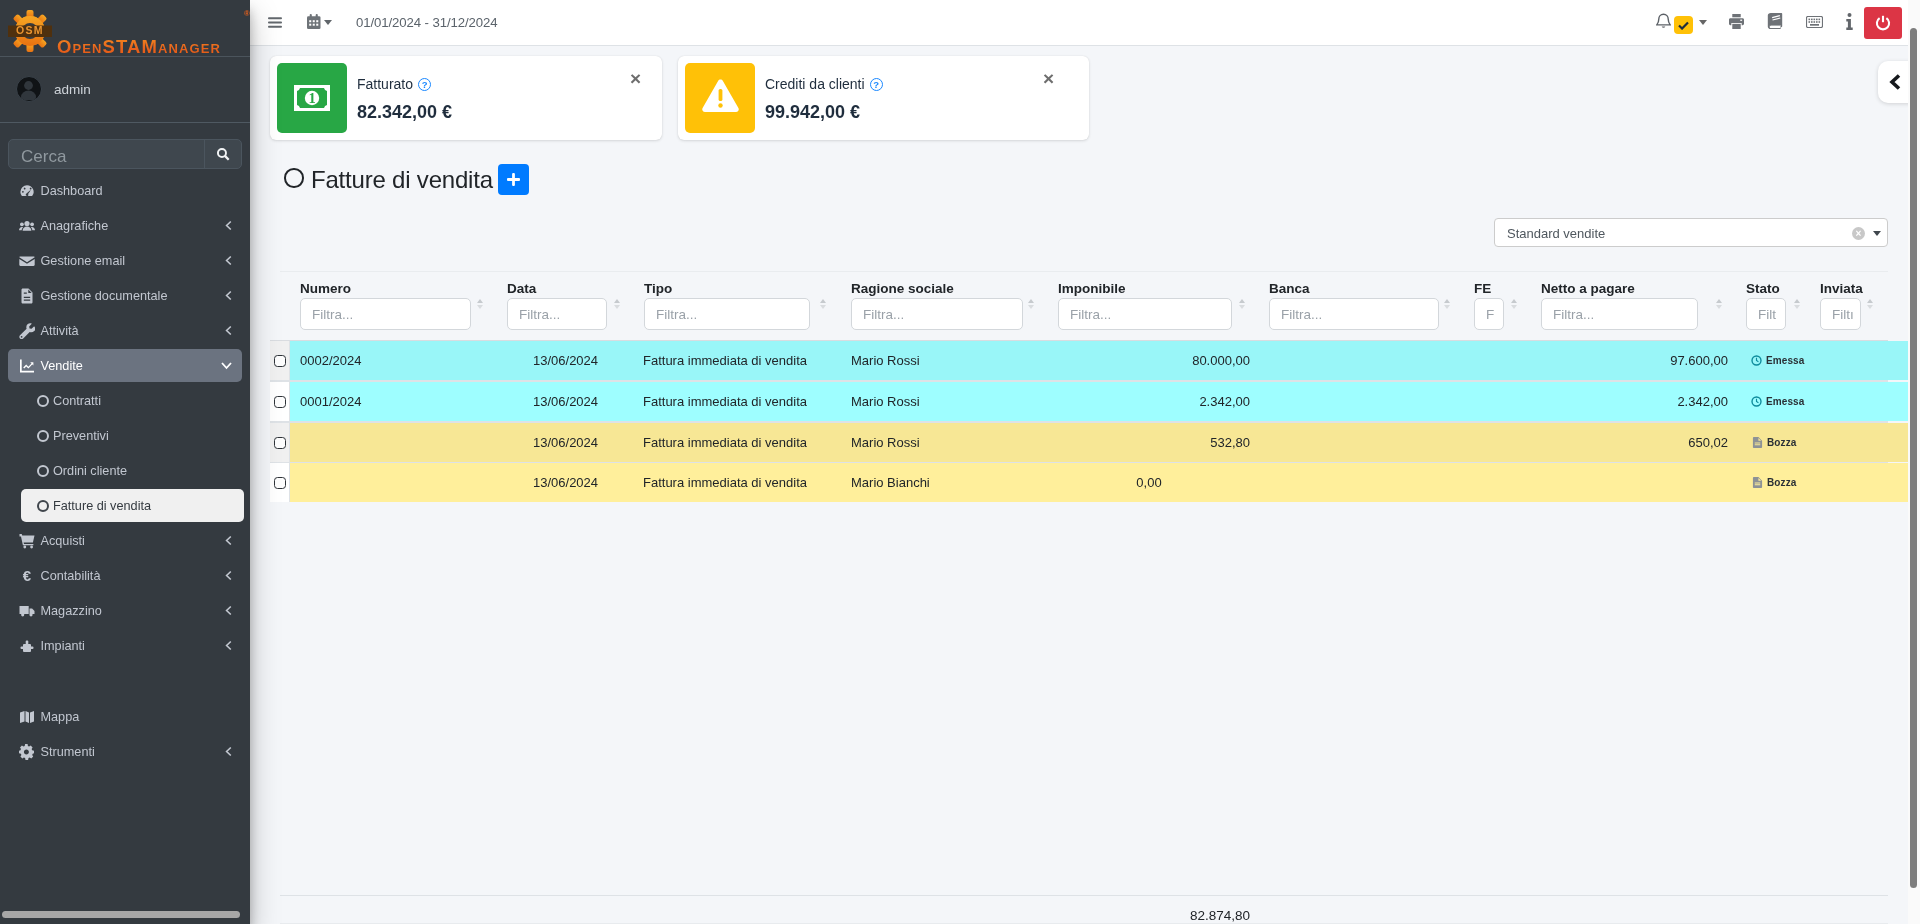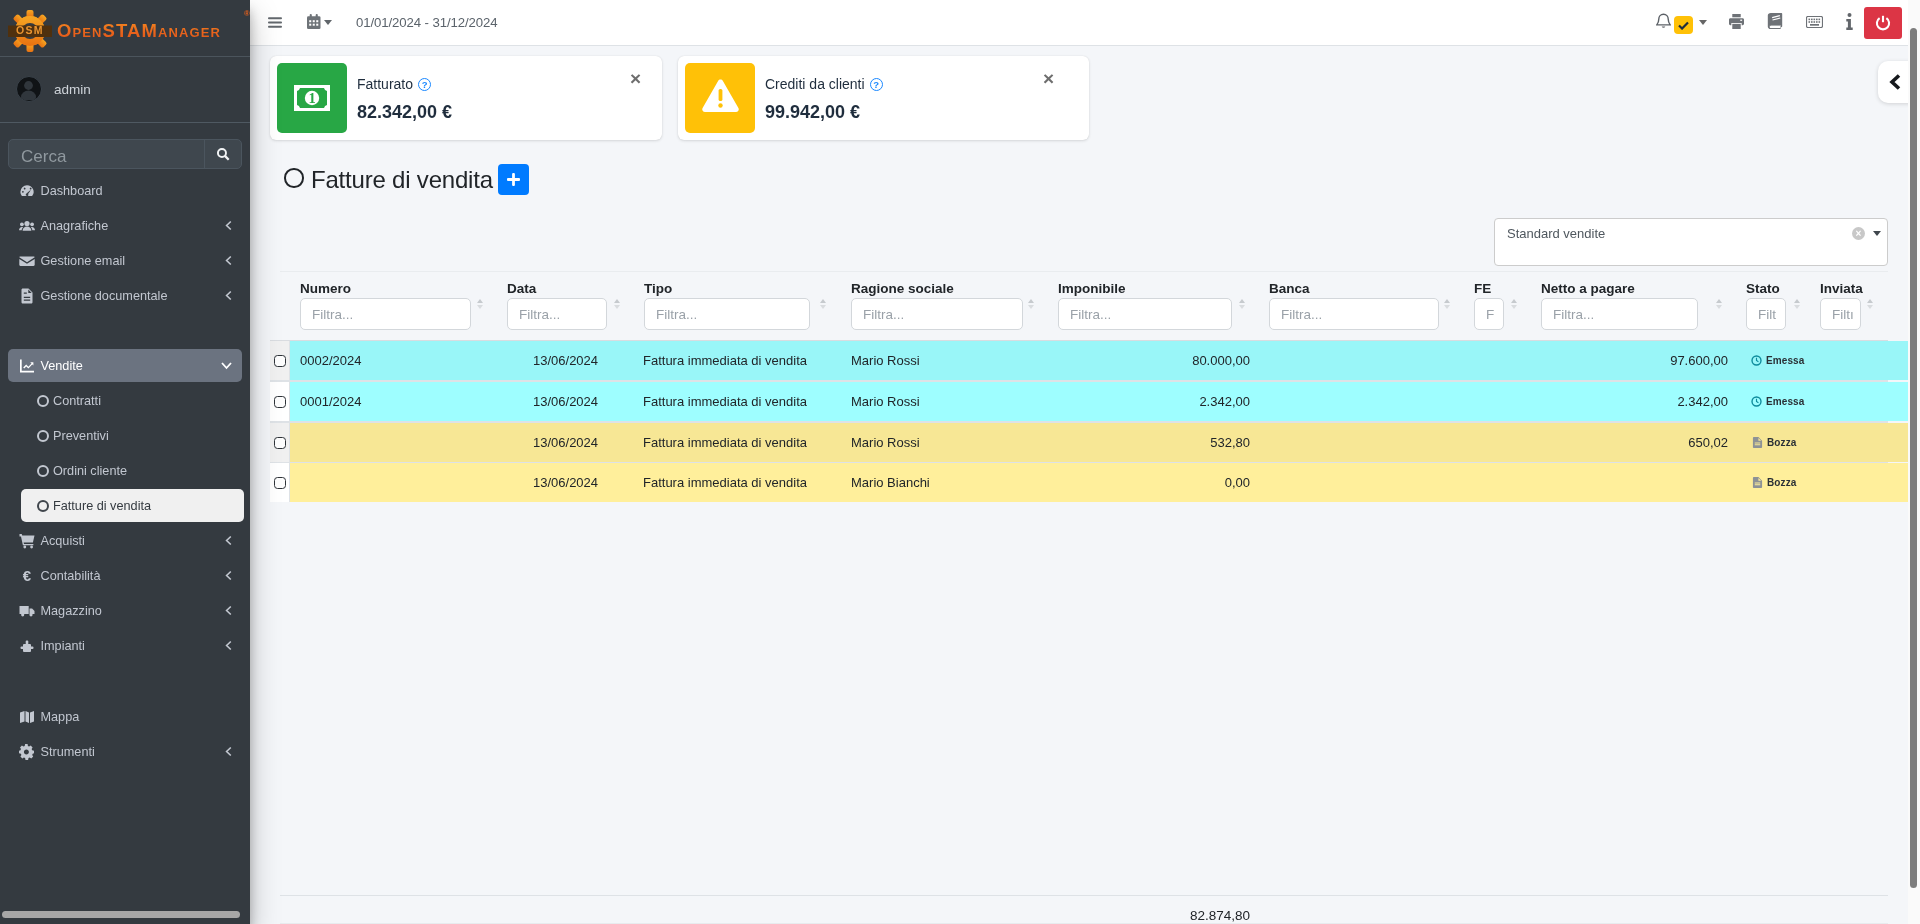--- a/index.html
+++ b/index.html
@@ -1,20 +1,20 @@
 <!DOCTYPE html>
 <html><head>
 <meta charset="utf-8">
 <style>
 * { margin:0; padding:0; box-sizing:border-box; }
 html,body { width:1920px; height:924px; overflow:hidden; font-family:"Liberation Sans", sans-serif; background:#f4f6f9; position:relative; }
 
 #sidebar { position:absolute; left:0; top:0; width:250px; height:924px; background:#343a40; z-index:30; box-shadow:0 14px 28px rgba(0,0,0,.25), 0 10px 10px rgba(0,0,0,.22);}
 #brand { position:absolute; left:0; top:0; width:250px; height:57px; border-bottom:1px solid #4b545c; }
-#brandtext { position:absolute; left:57px; top:20px; font-weight:bold; font-variant:small-caps; font-size:18.5px; letter-spacing:1.1px; background:linear-gradient(180deg,#f58b1f 0%,#e8611c 60%,#e35a14 100%); -webkit-background-clip:text; background-clip:text; color:transparent; }
+#brandtext { position:absolute; left:57px; top:36px; font-weight:bold; font-variant:small-caps; font-size:18.5px; letter-spacing:1.1px; background:linear-gradient(180deg,#f58b1f 0%,#e8611c 60%,#e35a14 100%); -webkit-background-clip:text; background-clip:text; color:transparent; }
 #brandreg { position:absolute; left:244px; top:9px; font-size:8px; color:#e8611c; font-weight:bold;}
 #userpanel { position:absolute; left:0; top:57px; width:250px; height:66px; border-bottom:1px solid #4f5962; }
 #avatar { position:absolute; left:16px; top:19px; width:26px; height:26px; border-radius:50%; background:#101316; border:1.6px solid #3a424a; overflow:hidden;}
 #avatar svg { position:absolute; left:0; top:0; }
 #username { position:absolute; left:54px; top:25px; color:#ced3d9; font-size:13.5px; }
 #searchbox { position:absolute; left:8px; top:139px; width:234px; height:30px; background:#3f474e; border:1px solid #4b555e; border-radius:5px; }
 #searchbox .ph { position:absolute; left:12px; top:7px; font-size:17px; color:#90999f; }
 #searchbox .btn { position:absolute; right:0; top:0; width:37px; height:28px; border-left:1px solid #4b555e; }
 #searchbox .btn svg { position:absolute; left:11px; top:7px; }
 .mi { position:absolute; left:8px; width:234px; height:33px; color:#c2c7d0; font-size:12.7px; }
@@ -38,21 +38,21 @@
 #content { position:absolute; left:250px; top:46px; width:1670px; height:878px; background:#f4f6f9; }
 .card { position:absolute; background:#fff; border-radius:6px; box-shadow:0 0 1px rgba(0,0,0,.12), 0 1px 3px rgba(0,0,0,.12); }
 .cardicon { position:absolute; left:7px; top:7px; width:70px; height:70px; border-radius:5px; }
 .cardlabel { position:absolute; left:87px; top:20px; font-size:14px; color:#1f2d3d; }
 .cardvalue { position:absolute; left:87px; top:46px; font-size:18px; font-weight:bold; color:#1f2d3d; }
 .cardx { position:absolute; font-size:19px; color:#6e6e6e; font-weight:bold; }
 .help { display:inline-block; position:relative; top:-1px; margin-left:5px; width:13px; height:13px; border-radius:50%; border:1.5px solid #1a88ff; color:#1a88ff; font-size:9.5px; font-weight:bold; text-align:center; line-height:11px; vertical-align:middle;}
 #titletext { position:absolute; left:311px; top:166px; font-size:24px; color:#212529; white-space:nowrap; letter-spacing:-0.2px; }
 #titlecircle { position:absolute; left:284px; top:168px; width:19.5px; height:19.5px; border:2.9px solid #212529; border-radius:50%; }
 #plusbtn { position:absolute; left:498px; top:164px; width:31px; height:31px; background:#007bff; border-radius:4px; color:#fff; text-align:center; font-size:15px; font-weight:bold; line-height:30px;}
-#selectbox { position:absolute; left:1494px; top:218px; width:394px; height:48px; background:#fff; border:1px solid #ccc; border-radius:4px; }
+#selectbox { position:absolute; left:1494px; top:218px; width:394px; height:29px; background:#fff; border:1px solid #ccc; border-radius:4px; }
 #selectbox .val { position:absolute; left:12px; top:7px; font-size:13px; color:#4f575e; }
 #selectbox .clr { position:absolute; left:357px; top:8px; width:13px; height:13px; border-radius:50%; background:#c8c8c8; color:#fff; font-size:10px; line-height:13px; text-align:center; font-weight:bold;}
 #selectbox .caret { position:absolute; left:378px; top:12px; width:0; height:0; border-left:4.5px solid transparent; border-right:4.5px solid transparent; border-top:5.5px solid #40474e; }
 
 #tabletop { position:absolute; left:280px; top:271px; width:1608px; height:1px; background:#e9ecef; }
 .th { position:absolute; top:281px; font-size:13.5px; font-weight:bold; color:#212529; white-space:nowrap;}
 .fi { position:absolute; top:298px; height:32px; background:#fff; border:1px solid #d3d7db; border-radius:5px; }
 .fi span { position:absolute; left:11px; top:8px; font-size:13.5px; color:#9aa1a8; }
 .sort { position:absolute; width:8px; height:18px; }
 .sort:before, .sort:after { content:""; position:absolute; left:0; width:0; height:0; border-left:3.5px solid transparent; border-right:3.5px solid transparent; }
@@ -222,21 +222,21 @@
       </svg>
     <div class="stxt" style="left:1477px">Bozza</div>
   </div>
   <div class="rowcb" style="top:463px">
       <div class="cb"></div>
     </div>
   <div class="row" style="top:463px;background:#ffef9b">
     <div class="cell" style="left:243px;width:64px;text-align:center">13/06/2024</div>
     <div class="cell" style="left:353px">Fattura immediata di vendita</div>
     <div class="cell" style="left:561px">Mario Bianchi</div>
-    <div class="cell" style="left:758px;width:202px;text-align:right">0,00</div>
+    <div class="cell" style="left:758px;width:202px;text-align:center">0,00</div>
     <svg class="statoico" style="left:1462px" viewBox="0 0 12 12">
         <path fill="#8d9296" d="M7 0H2.2C1.5 0 1 .5 1 1.2v9.6c0 .7.5 1.2 1.2 1.2h7.6c.7 0 1.2-.5 1.2-1.2V4zM3 6h6v1H3zm6 3H3V8h6zm-2-5V1l3 3z"></path>
       </svg>
     <div class="stxt" style="left:1477px">Bozza</div>
   </div>
 
   <div id="footline"></div>
   <div id="footsum">82.874,80</div>
   <div style="position:absolute;left:280px;top:922.5px;width:1608px;height:1px;background:#e8ebee"></div>
   <div id="rightToggle">
@@ -412,20 +412,29 @@
     </div>
   <div class="mi" style="top:278.5px">
       <svg class="ico" viewBox="0 0 16 16">
         <path fill="#c2c7d0" d="M9.5.5H3.8c-.7 0-1.3.6-1.3 1.3v12.4c0 .7.6 1.3 1.3 1.3h8.4c.7 0 1.3-.6 1.3-1.3V4.5zm-4.7 4h3v1.2h-3zm6.4 8.2H4.8v-1.2h6.4zm0-2.7H4.8V8.8h6.4zm-1.9-5V1.6l3.4 3.4z"></path>
       </svg>
       <span class="txt">Gestione documentale</span>
       <span class="chev"><svg width="9" height="13" viewBox="0 0 9 13">
           <path d="M6.8 2.5 2.6 6.5 6.8 10.5" fill="none" stroke="#c2c7d0" stroke-width="1.6"></path>
         </svg></span>
     </div>
+  <div class="mi" style="top:313.5px">
+      <svg class="ico" viewBox="0 0 16 16">
+        <path fill="#c2c7d0" d="M15.6 3.7c-.1-.3-.5-.4-.7-.2l-2.3 2.3-2.1-.3-.3-2.1L12.5 1c.2-.2.1-.6-.2-.7C11 0 9.6.2 8.5 1.3 7.3 2.5 7 4.2 7.6 5.7L1 12.3c-.9.9-.9 2.3 0 3.2.9.9 2.3.9 3.2 0l6.5-6.5c1.5.6 3.3.3 4.5-.9 1.1-1.1 1.4-2.6.4-4.4zM2.6 14.7c-.5 0-.9-.4-.9-.9s.4-.9.9-.9.9.4.9.9-.4.9-.9.9z"></path>
+      </svg>
+      <span class="txt">Attività</span>
+      <span class="chev"><svg width="9" height="13" viewBox="0 0 9 13">
+          <path d="M6.8 2.5 2.6 6.5 6.8 10.5" fill="none" stroke="#c2c7d0" stroke-width="1.6"></path>
+        </svg></span>
+    </div>
   <div class="mi active-parent" style="top:349px">
       <svg class="ico" viewBox="0 0 16 16">
         <g fill="#fff">
           <path d="M1 1.5h1.7v11.3H15v1.7H1z"></path>
           <path d="m4.2 9.6 3-3 2.2 2.2 3.6-3.9.9.9-4.5 4.8L7.2 8.4l-1.9 2z"></path>
           <path d="M11.2 4.3h3.2v3.2z"></path>
         </g>
       </svg>
       <span class="txt" style="color:#fff">Vendite</span>
       <span class="chev"><svg width="13" height="13" viewBox="0 0 13 13">

